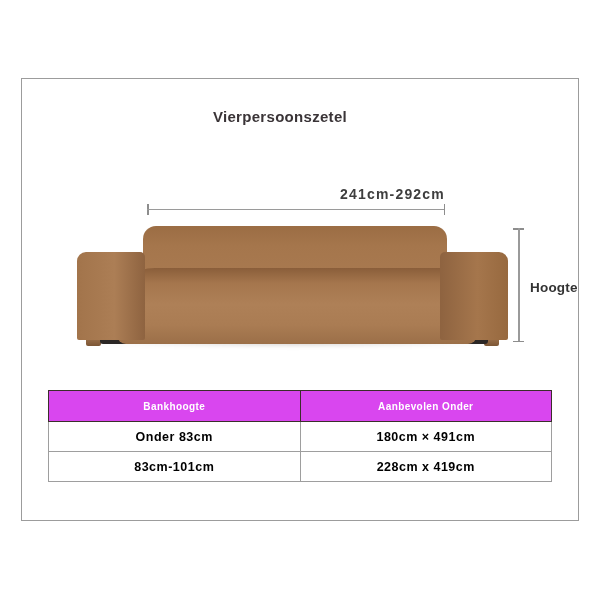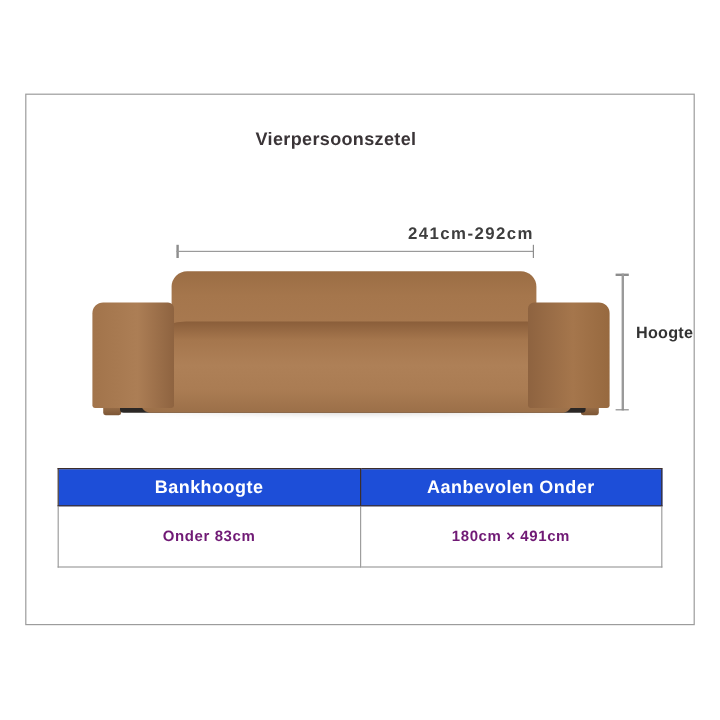--- a/index.html
+++ b/index.html
@@ -33,21 +33,21 @@
   .dim-w-line .tick-l{left:0;}
   .dim-w-line .tick-r{right:0;}
 
   
   .dim-h-line{left:513px;top:228px;width:11px;height:114px;}
   .dim-h-line .bar{position:absolute;left:5px;top:0;width:1.5px;height:100%;background:#9a9a9a;}
   .dim-h-line .tick-t,.dim-h-line .tick-b{position:absolute;left:0;width:11px;height:1.5px;background:#8d8d8d;}
   .dim-h-line .tick-t{top:0;}
   .dim-h-line .tick-b{bottom:0;}
   .dim-h-label{
-    left:530px;top:270px;font-size:13.5px;font-weight:600;color:#333333;letter-spacing:.2px;
+    left:530px;top:280px;font-size:13.5px;font-weight:600;color:#333333;letter-spacing:.2px;
   }
 
   
   .sofa{left:77px;top:226px;width:431px;height:120px;}
   .sofa>div{position:absolute;}
   .sofa-shadow{
     left:6px;top:112px;width:420px;height:9px;
     background:radial-gradient(ellipse at center,rgba(60,50,40,.25) 0%,rgba(60,50,40,0) 70%);
     filter:blur(2px);
   }
@@ -82,25 +82,25 @@
   }
   .sofa-foot-left{left:9px;}
   .sofa-foot-right{left:407px;}
 
   
   .size-table{
     left:48px;top:390px;width:504px;height:83px;
     border-collapse:collapse;table-layout:fixed;
   }
   .size-table th{
-    background:#1d4ed8;color:#ffffff;font-size:15px;font-weight:700;
+    background:#d946ef;color:#ffffff;font-size:10px;font-weight:700;
     letter-spacing:.4px;height:28px;border:1px solid #3c2e2c;
   }
   .size-table td{
-    background:#ffffff;color:#701a75;font-size:12.5px;font-weight:700;
+    background:#ffffff;color:#000000;font-size:12.5px;font-weight:700;
     letter-spacing:.5px;text-align:center;height:27px;border:1px solid #9e9e9e;
   }
 </style>
 </head>
 <body>
 
 <div class="abs frame"></div>
 
 <div class="abs title">Vierpersoonszetel</div>
 
@@ -134,14 +134,18 @@
     <tr>
       <th>Bankhoogte</th>
       <th>Aanbevolen Onder</th>
     </tr>
   </thead>
   <tbody>
     <tr>
       <td>Onder 83cm</td>
       <td>180cm × 491cm</td>
     </tr>
+    <tr>
+      <td>83cm-101cm</td>
+      <td>228cm x 419cm</td>
+    </tr>
   </tbody>
 </table>
 
 </body></html>

